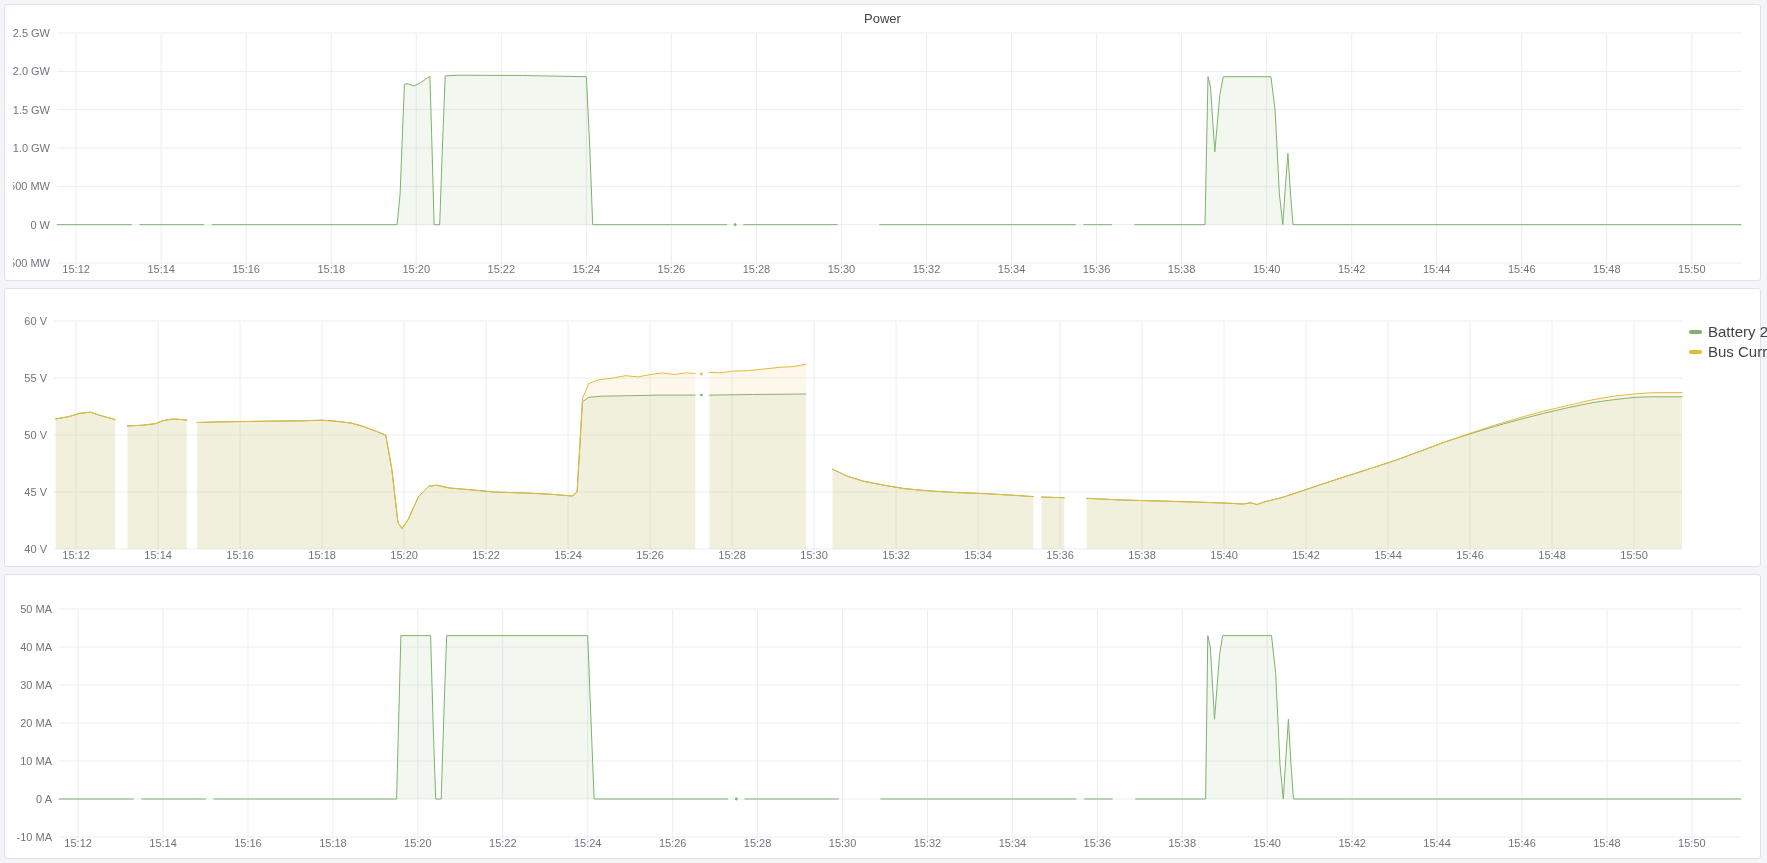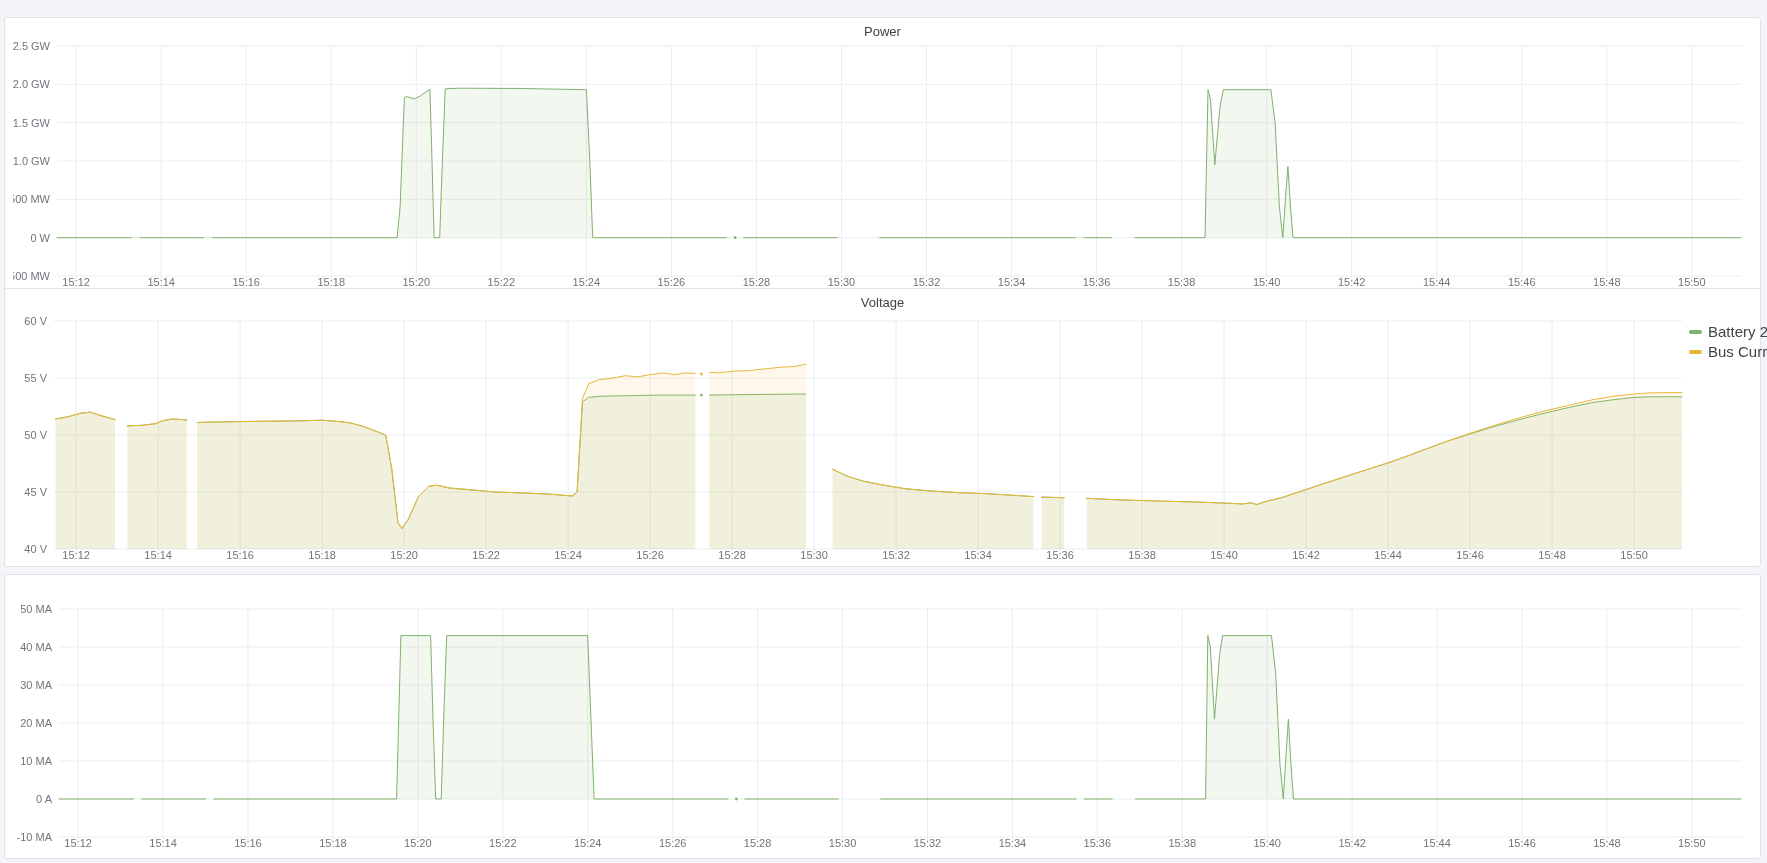--- a/index.html
+++ b/index.html
@@ -6,21 +6,21 @@
   body{
     width:1767px;height:863px;position:relative;overflow:hidden;
     background:#f4f5f9;
     font-family:"Liberation Sans", sans-serif;
   }
   .panel{
     position:absolute;left:4px;width:1757px;
     background:#ffffff;border:1px solid #e0e2e8;border-radius:3px;
     box-sizing:border-box;
   }
-  .panel-power{top:4px;height:277px;margin-top:13px;}
+  .panel-power{top:4px;height:277px;}
   .panel-voltage{top:288px;height:279px;}
   .panel-current{top:574px;height:285px;}
   .panel-title{
     position:absolute;top:6px;left:0;width:100%;text-align:center;
     font-size:13px;font-weight:500;color:#3f4449;cursor:pointer;
   }
   .plot-host{position:absolute;top:0;left:8px;}
   svg text{font-family:"Liberation Sans", sans-serif;}
   .legend{
     position:absolute;display:flex;flex-direction:column;gap:3px;
@@ -103,21 +103,20 @@
           <text x="1253.6454706030786" y="268" text-anchor="middle" font-size="11" fill="#70757c">15:40</text>
           <text x="1338.6820590461773" y="268" text-anchor="middle" font-size="11" fill="#70757c">15:42</text>
           <text x="1423.7186474892762" y="268" text-anchor="middle" font-size="11" fill="#70757c">15:44</text>
           <text x="1508.7552359323747" y="268" text-anchor="middle" font-size="11" fill="#70757c">15:46</text>
           <text x="1593.7918243754734" y="268" text-anchor="middle" font-size="11" fill="#70757c">15:48</text>
           <text x="1678.8284128185721" y="268" text-anchor="middle" font-size="11" fill="#70757c">15:50</text>
         </svg></div>
   </section>
 
   <section class="panel panel-voltage">
-    <div class="panel-title">Voltage</div>
     <div class="plot-host" id="plot-voltage"><svg width="1757" height="277">
           <line x1="63.13850415512462" x2="63.13850415512462" y1="32" y2="264" stroke="#ecedf0" stroke-width="1"></line>
           <line x1="145.13296398891964" x2="145.13296398891964" y1="32" y2="264" stroke="#ecedf0" stroke-width="1"></line>
           <line x1="227.12742382271466" x2="227.12742382271466" y1="32" y2="264" stroke="#ecedf0" stroke-width="1"></line>
           <line x1="309.1218836565097" x2="309.1218836565097" y1="32" y2="264" stroke="#ecedf0" stroke-width="1"></line>
           <line x1="391.1163434903047" x2="391.1163434903047" y1="32" y2="264" stroke="#ecedf0" stroke-width="1"></line>
           <line x1="473.11080332409966" x2="473.11080332409966" y1="32" y2="264" stroke="#ecedf0" stroke-width="1"></line>
           <line x1="555.1052631578947" x2="555.1052631578947" y1="32" y2="264" stroke="#ecedf0" stroke-width="1"></line>
           <line x1="637.0997229916898" x2="637.0997229916898" y1="32" y2="264" stroke="#ecedf0" stroke-width="1"></line>
           <line x1="719.0941828254847" x2="719.0941828254847" y1="32" y2="264" stroke="#ecedf0" stroke-width="1"></line>

